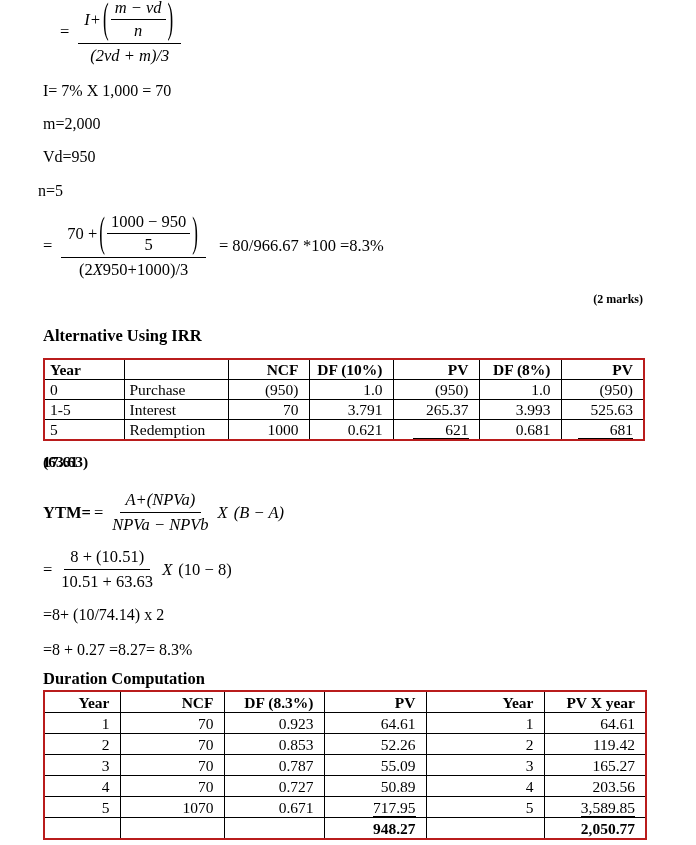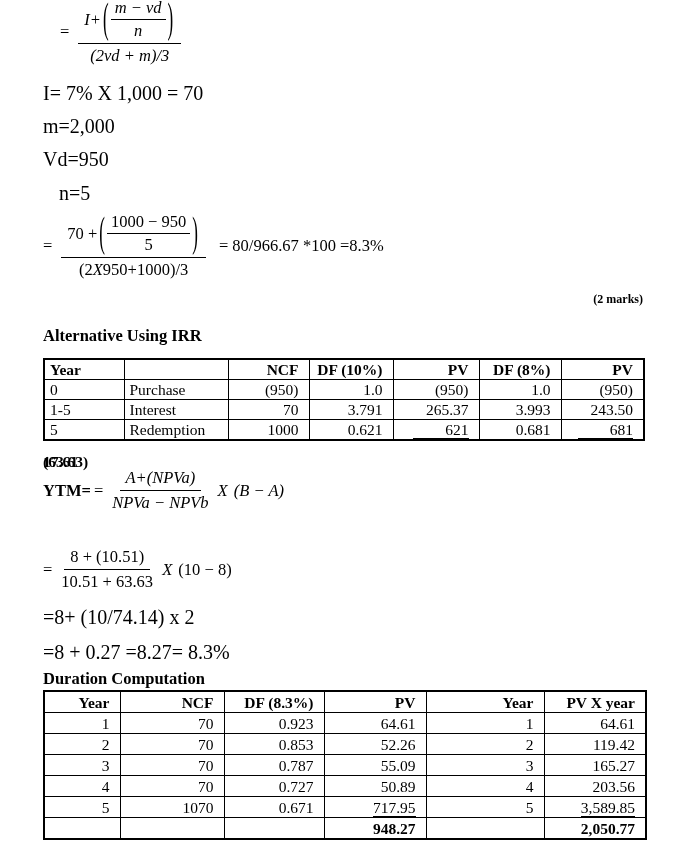--- a/index.html
+++ b/index.html
@@ -2,37 +2,37 @@
 <html><head>
 <meta charset="utf-8">
 <style>
   html,body { margin:0; padding:0; background:#fff; }
   .page {
     position:relative; width:696px; height:845px; background:#ffffff;
     font-family:"Liberation Serif","DejaVu Serif",serif; color:#000;
     overflow:hidden;
   }
   .abs { position:absolute; }
-  .line { font-size:20px; white-space:nowrap; }
+  .line { font-size:16px; white-space:nowrap; }
   .heading { font-weight:bold; font-size:16.5px; white-space:nowrap; }
   .marks { font-weight:bold; font-size:12px; text-align:right; width:600px; }
 
   
   .formula { display:flex; align-items:center; gap:9px; font-size:16.5px; white-space:nowrap; }
   .it { font-style:italic; }
   .frac { display:inline-flex; flex-direction:column; align-items:center; text-align:center; }
   .frac > .num { display:flex; align-items:center; justify-content:center; border-bottom:1.4px solid #000; padding:0 6px 2px 6px; }
   .frac > .den { display:flex; align-items:center; justify-content:center; padding-top:2px; }
   .frac .frac > .num { border-bottom:1.2px solid #000; padding:0 4px 1px 4px; }
   .frac .frac > .den { padding-top:1px; }
   .bp { display:inline-block; transform:scaleY(2.45); font-size:17px; font-style:normal; padding:0 2px; font-weight:400; }
   .gap-s { margin-left:4px; } .gap-xs { margin-left:2px; }
 
   
-  table.doc-table { position:absolute; border-collapse:collapse; font-size:15.5px; table-layout:fixed; border:2px solid #000000; }
+  table.doc-table { position:absolute; border-collapse:collapse; font-size:15.5px; table-layout:fixed; border:2px solid #b91c1c; }
   .doc-table th, .doc-table td {
     border:1px solid #000; padding:0 10px 0 5px; white-space:nowrap; overflow:hidden;
     font-weight:normal; line-height:19px;
   }
   .doc-table thead th { font-weight:bold; }
   table.irr td, table.irr th { height:19px; text-align:right; }
   table.irr td:nth-child(-n+2), table.irr th:nth-child(-n+2) { text-align:left; }
   table.dur td, table.dur th { height:20px; text-align:right; }
   .bold-row td { font-weight:bold; }
   .uline { border-bottom:1.2px solid #000; display:inline-block; line-height:17px; }
@@ -61,21 +61,21 @@
         </span>
         <span class="bp">)</span>
       </span>
       <span class="den it">(2vd + m)/3</span>
     </span>
   </div>
 
   <div class="line abs" style="left:43px; top:82px;">I= 7% X 1,000 = 70</div>
   <div class="line abs" style="left:43px; top:115px;">m=2,000</div>
   <div class="line abs" style="left:43px; top:148px;">Vd=950</div>
-  <div class="line abs" style="left:59px; top:182px;">n=5</div>
+  <div class="line abs" style="left:38px; top:182px;">n=5</div>
 
   <div class="formula abs" style="left:43px; top:212px;">
     <span>=</span>
     <span class="frac">
       <span class="num">
         <span>70 +</span>
         <span class="bp">(</span>
         <span class="frac">
           <span class="num">1000 − 950</span>
           <span class="den">5</span>
@@ -126,40 +126,40 @@
           <td>1.0</td>
           <td>(950)</td>
         </tr>
         <tr>
           <td>1-5</td>
           <td>Interest</td>
           <td>70</td>
           <td>3.791</td>
           <td>265.37</td>
           <td>3.993</td>
-          <td>243.50</td>
+          <td>525.63</td>
         </tr>
         <tr>
           <td>5</td>
           <td>Redemption</td>
           <td>1000</td>
           <td>0.621</td>
           <td><span class="uline ext">621</span></td>
           <td>0.681</td>
           <td><span class="uline ext">681</span></td>
         </tr>
       </tbody>
     </table>
 
   <div class="abs irr-totals">
     <span class="tot tot-10">(63.63)</span>
     <span class="tot tot-8">17.61</span>
   </div>
 
-  <div class="formula abs" style="left:43px; top:468px;">
+  <div class="formula abs" style="left:43px; top:490px;">
     <span style="font-weight:bold;">YTM=</span>
     <span style="margin-left:-6px;">=</span>
     <span class="frac">
       <span class="num it">A+(NPVa)</span>
       <span class="den it">NPVa − NPVb</span>
     </span>
     <span>
       <span class="it">X</span>
       <span class="it gap-xs">(B − A)</span>
     </span>

